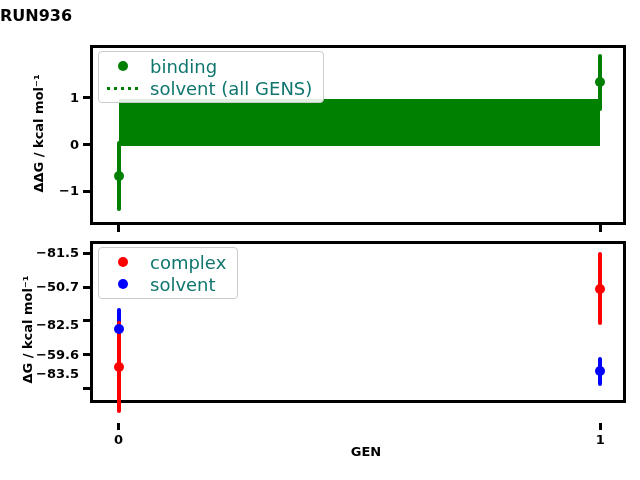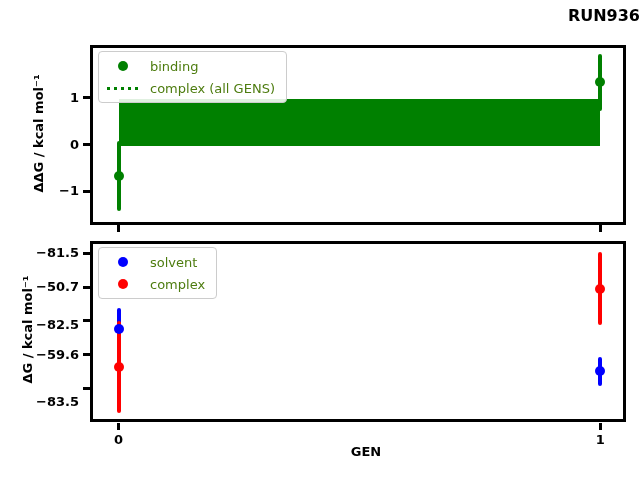--- a/index.html
+++ b/index.html
@@ -2,21 +2,21 @@
 <html><head>
 <meta charset="utf-8">
 <style>
   html,body { margin:0; padding:0; }
   body {
     width:640px; height:480px; background:#ffffff; position:relative;
     font-family:"DejaVu Sans", "Liberation Sans", sans-serif; overflow:hidden;
   }
   .figure { position:absolute; inset:0; }
   .fig-title {
-    position:absolute; top:6px; left:0; width:640px; text-align:right;
+    position:absolute; top:6px; left:0; width:640px; text-align:left;
     font-size:16px; font-weight:bold; color:#000;
   }
   .axes {
     position:absolute; border:3px solid #000; box-sizing:border-box; background:#fff;
   }
   .axes-inner { position:absolute; inset:0; }
   .ytick-mark { position:absolute; left:-10px; width:7px; height:3px; background:#000; }
   .xtick-mark { position:absolute; width:3px; height:7px; background:#000; }
   .ytick-label {
     position:absolute; left:-66px; width:52px; text-align:right;
@@ -32,21 +32,21 @@
   .marker { position:absolute; width:10px; height:10px; border-radius:50%; z-index:3; }
   .legend {
     position:absolute; left:5px; top:3px; z-index:5;
     background:rgba(255,255,255,0.88); border:1px solid #cccccc; border-radius:4px;
     padding:5px 11px 5px 8px; display:flex; flex-direction:column; gap:4px;
   }
   .legend-row { display:flex; align-items:center; height:18px; }
   .legend-handle { width:32px; display:flex; justify-content:center; align-items:center; margin-right:11px; flex:0 0 32px; }
   .legend-dot { width:10px; height:10px; border-radius:50%; }
   .legend-dotline { width:32px; height:3px; }
-  .legend-label { font-size:13px; color:#4d7c0f; white-space:nowrap; }
+  .legend-label { font-size:18px; color:#0f766e; white-space:nowrap; }
   .ylabel {
     position:absolute; width:220px; text-align:center; font-size:13px; font-weight:bold;
     color:#000; transform:rotate(-90deg); white-space:nowrap;
   }
   .xlabel {
     position:absolute; text-align:center; font-size:13px; font-weight:bold; color:#000;
   }
 </style>
 </head>
 <body>
@@ -76,63 +76,63 @@
         <div class="legend-row">
           <span class="legend-handle">
             <span class="legend-dot" style="background: rgb(0, 128, 0);"></span>
           </span>
           <span class="legend-label">binding</span>
         </div>
         <div class="legend-row">
           <span class="legend-handle">
             <span class="legend-dotline" style="background: repeating-linear-gradient(90deg, rgb(0, 128, 0) 0px, rgb(0, 128, 0) 3px, transparent 3px, transparent 7px);"></span>
           </span>
-          <span class="legend-label">complex (all GENS)</span>
+          <span class="legend-label">solvent (all GENS)</span>
         </div>
       </div>
   </div>
   <div class="ylabel" style="left:-72px; top:126px;">ΔΔG / kcal mol⁻¹</div>
 
-  <div class="axes" id="axes-1" style="left:90px; top:241px; width:536px; height:181px;">
+  <div class="axes" id="axes-1" style="left:90px; top:241px; width:536px; height:162px;">
     <div class="axes-inner">
         <div class="err-line" style="left: 23.5364px; top: 64.0613px; height: 41.8084px; background: rgb(0, 0, 255);"></div>
         <div class="err-line" style="left: 505.355px; top: 112.613px; height: 29.6705px; background: rgb(0, 0, 255);"></div>
         <div class="err-line" style="left: 23.5364px; top: 76.8736px; height: 91.7088px; background: rgb(255, 0, 0);"></div>
         <div class="err-line" style="left: 505.355px; top: 8.09195px; height: 72.8276px; background: rgb(255, 0, 0);"></div>
         <div class="marker" style="left: 20.5364px; top: 79.9655px; background: rgb(0, 0, 255);"></div>
         <div class="marker" style="left: 502.355px; top: 122.448px; background: rgb(0, 0, 255);"></div>
         <div class="marker" style="left: 20.5364px; top: 117.728px; background: rgb(255, 0, 0);"></div>
         <div class="marker" style="left: 502.355px; top: 39.5057px; background: rgb(255, 0, 0);"></div>
         <div class="ytick-mark" style="top: 7.94061px;"></div>
         <div class="ytick-label" style="top: 0.440613px;">−81.5</div>
         <div class="ytick-mark" style="top: 41.6571px;"></div>
         <div class="ytick-label" style="top: 34.1571px;">−50.7</div>
         <div class="ytick-mark" style="top: 75.3736px;"></div>
         <div class="ytick-label" style="top: 72px;">−82.5</div>
         <div class="ytick-mark" style="top: 109.09px;"></div>
         <div class="ytick-label" style="top: 101.59px;">−59.6</div>
         <div class="ytick-mark" style="top: 142.807px;"></div>
-        <div class="ytick-label" style="top: 149px;">−83.5</div>
+        <div class="ytick-label" style="top: 121px;">−83.5</div>
         <div class="xtick-mark" style="left: 24.0364px; top: 179px;"></div>
         <div class="xtick-label" style="left: 10.5364px; top: 188px;">0</div>
         <div class="xtick-mark" style="left: 505.855px; top: 179px;"></div>
         <div class="xtick-label" style="left: 492.355px; top: 188px;">1</div>
       </div>
     <div class="legend" id="legend-1">
         <div class="legend-row">
           <span class="legend-handle">
+            <span class="legend-dot" style="background: rgb(255, 0, 0);"></span>
+          </span>
+          <span class="legend-label">complex</span>
+        </div>
+        <div class="legend-row">
+          <span class="legend-handle">
             <span class="legend-dot" style="background: rgb(0, 0, 255);"></span>
           </span>
           <span class="legend-label">solvent</span>
-        </div>
-        <div class="legend-row">
-          <span class="legend-handle">
-            <span class="legend-dot" style="background: rgb(255, 0, 0);"></span>
-          </span>
-          <span class="legend-label">complex</span>
         </div>
       </div>
   </div>
   <div class="ylabel" style="left:-83px; top:322px;">ΔG / kcal mol⁻¹</div>
 
   <div class="xlabel" style="left:98px; top:444px; width:536px;">GEN</div>
 
 </div>
 
 </body></html>

